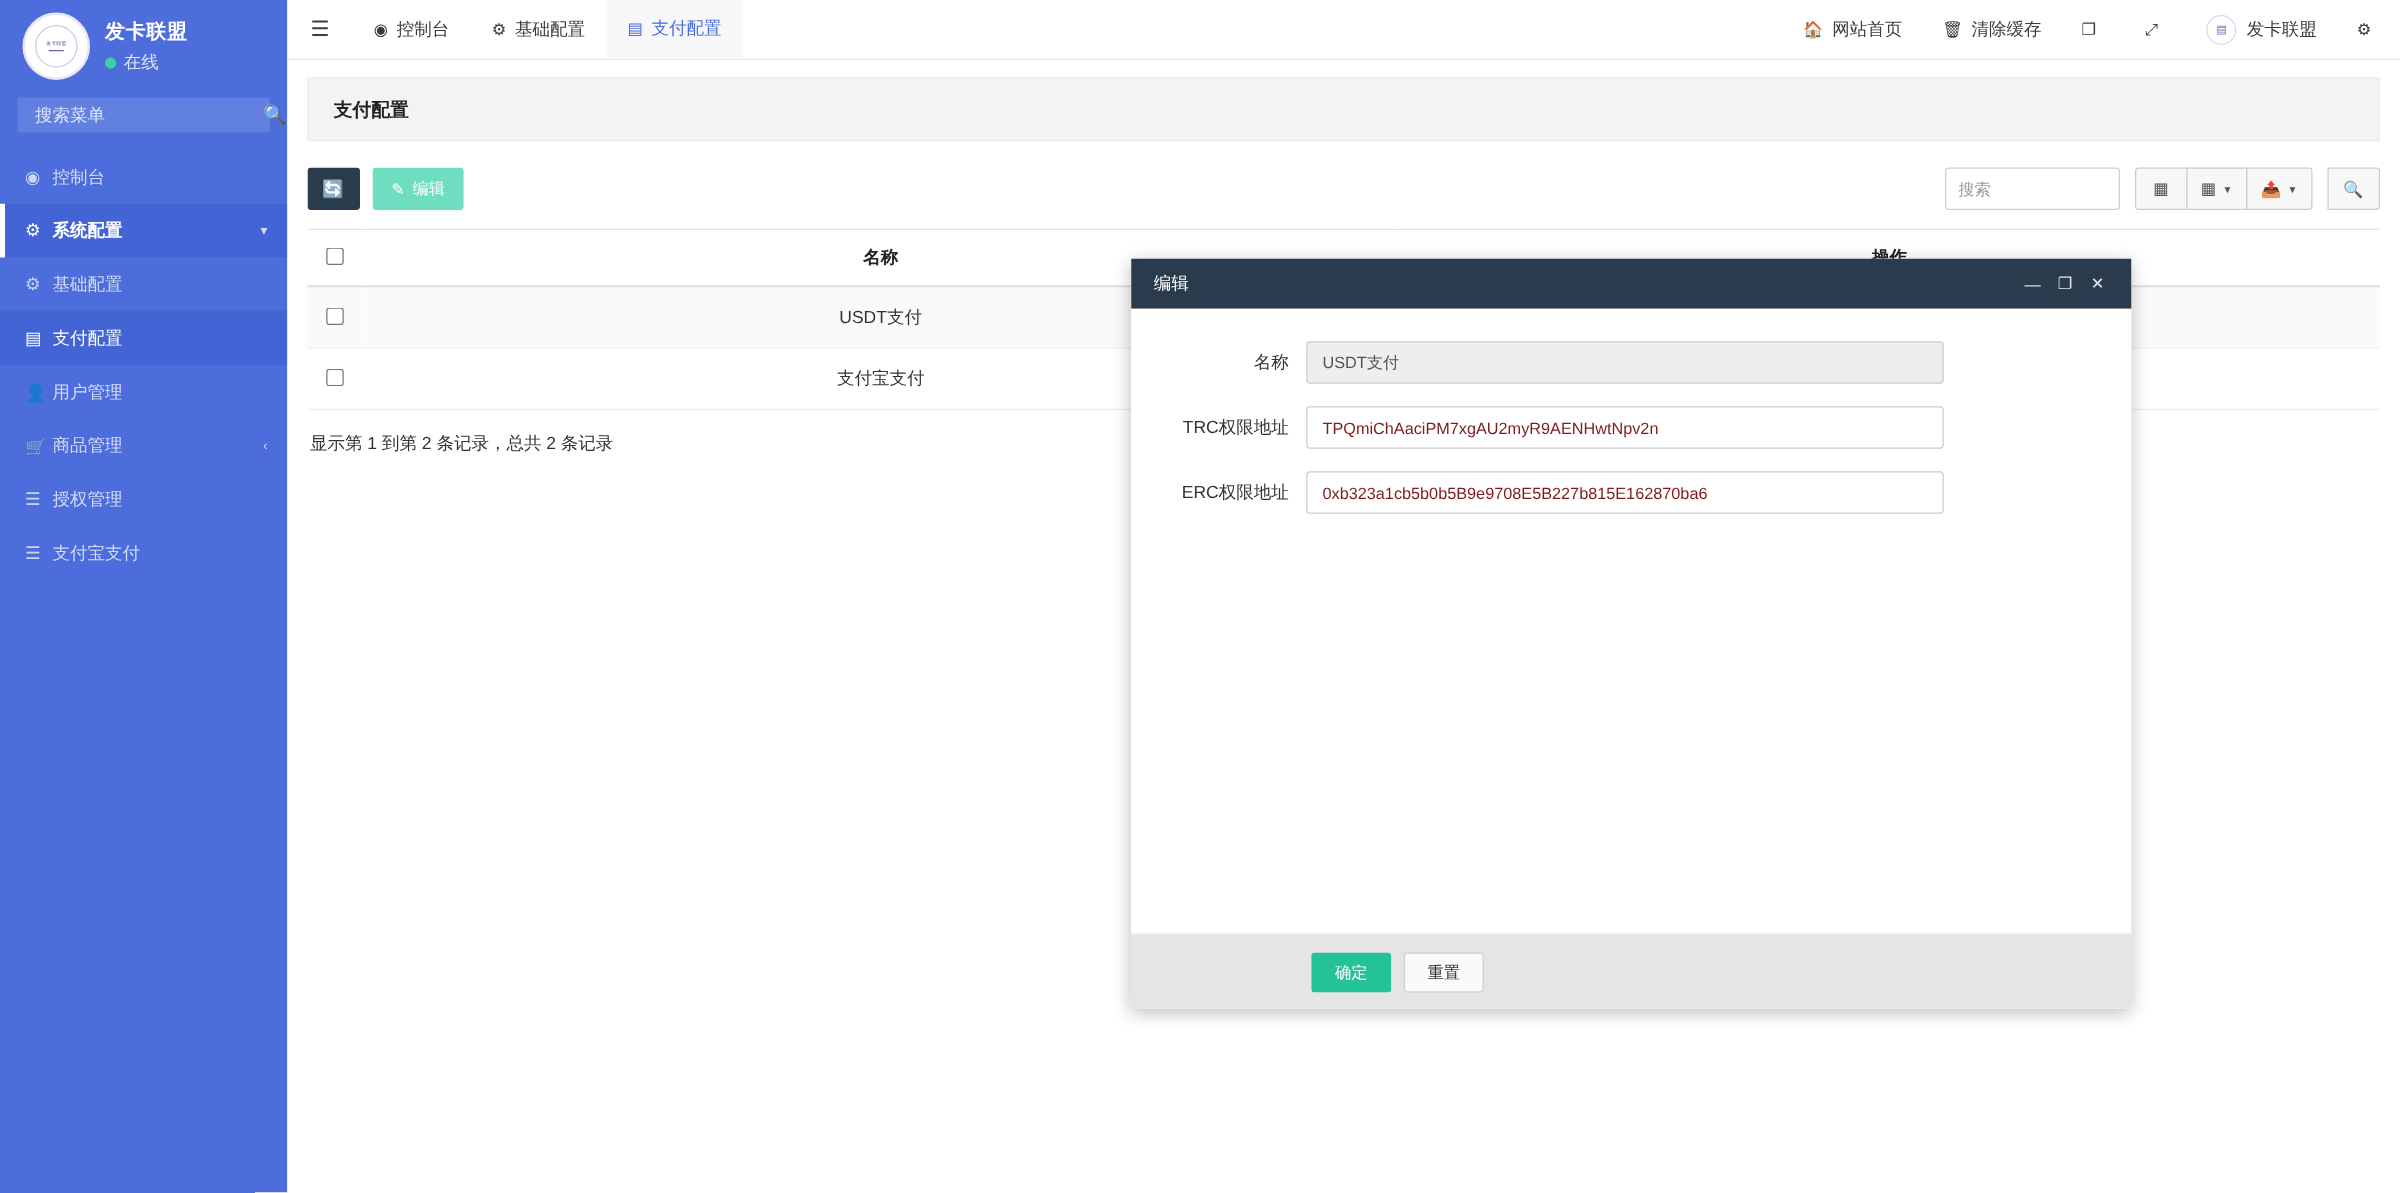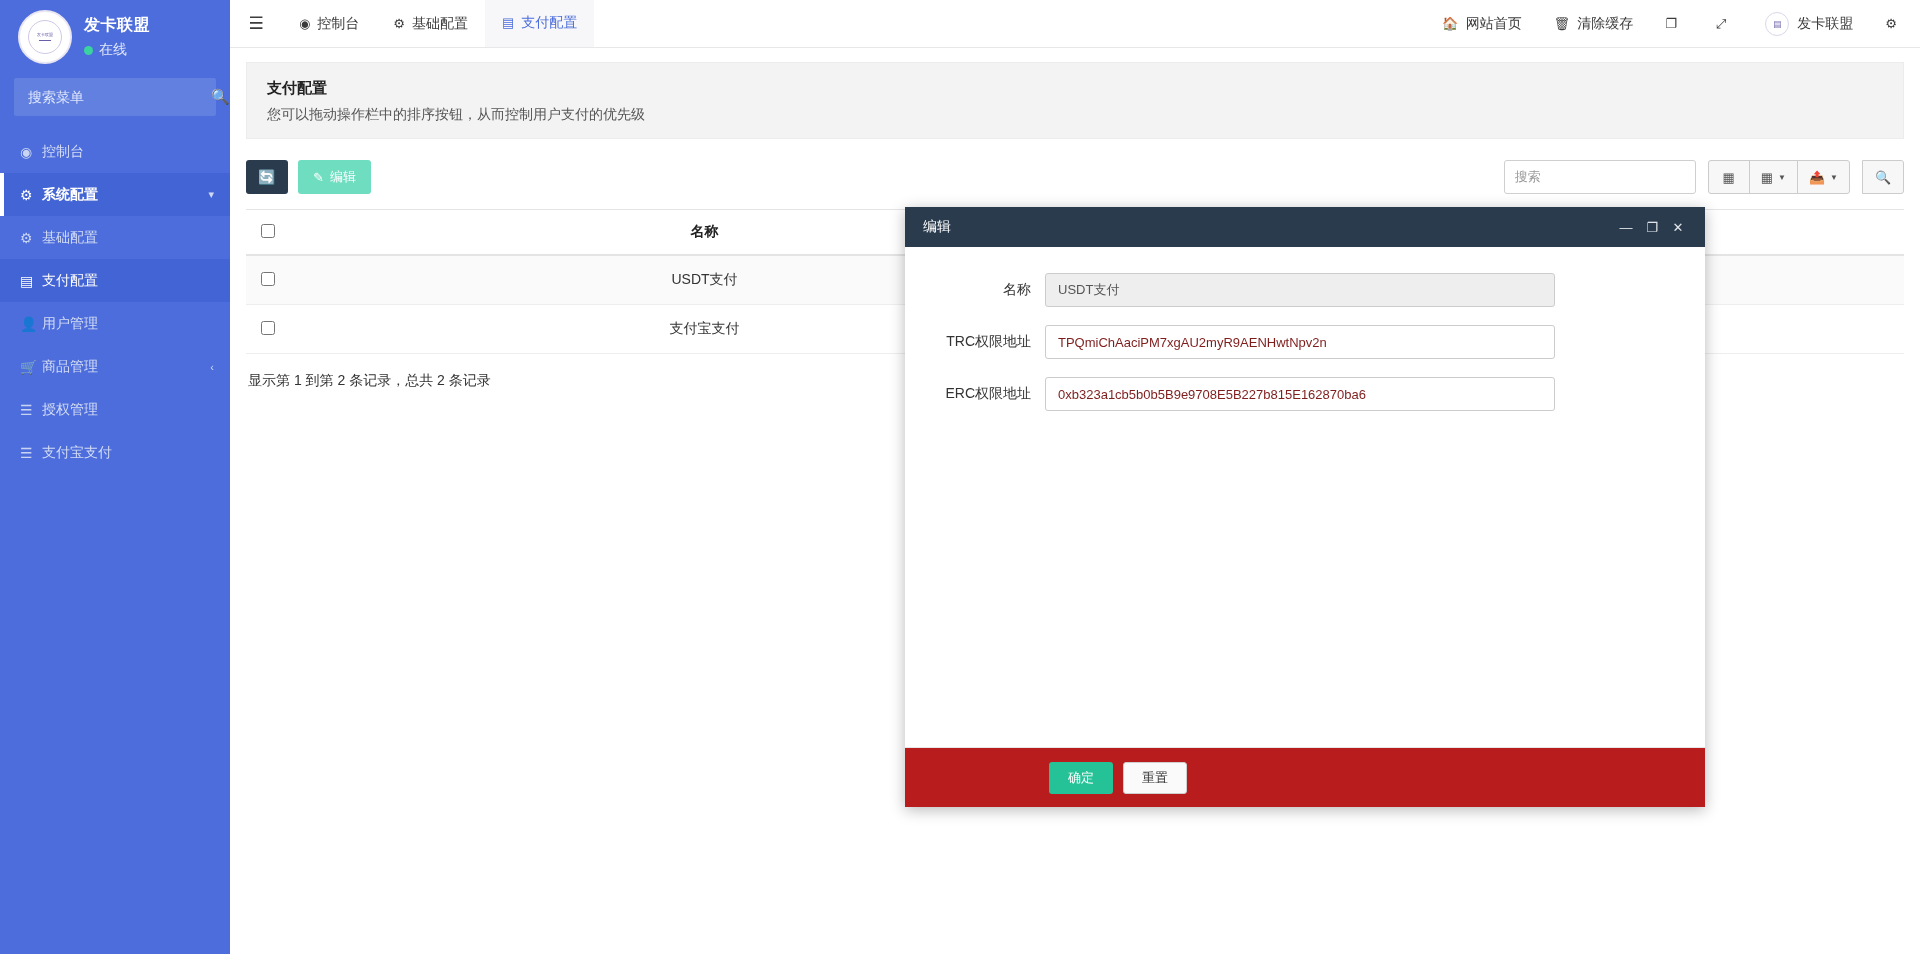--- a/index.html
+++ b/index.html
@@ -44,21 +44,21 @@
   }
   .brand-logo .lg-line { display: block; width: 12px; height: 1px; background: #6a5ea8; margin-top: 2px; }
   .brand-text { margin-left: 12px; }
   .brand-name { font-size: 16px; font-weight: bold; color: #ffffff; letter-spacing: .5px; }
   .brand-status { font-size: 14px; color: #e0e6f8; margin-top: 5px; display: flex; align-items: center; }
   .dot { width: 9px; height: 9px; border-radius: 50%; background: #3ad29f; display:inline-block; margin-right: 6px; }
 
   .menu-search {
     margin: 6px 14px 14px 14px;
     background: #6180e0;
-    height: 38px;
+    height: 28px;
     display: flex; align-items: center;
     padding: 0 12px;
     border-radius: 2px;
   }
   .menu-search input {
     flex: 1; background: transparent; border: none; outline: none;
     color: #ffffff; font-size: 14px;
     font-family: "Liberation Sans", sans-serif;
   }
   .menu-search input::placeholder { color: #dfe6fb; }
@@ -151,23 +151,23 @@
     border: 1px solid transparent; cursor: pointer; white-space: nowrap;
     font-family: "Liberation Sans", sans-serif;
   }
   .btn-dark { background: #2b3b4e; color: #ffffff; min-width: 42px; padding: 0 11px; }
   .btn-teal { background: #6fddc0; color: #ffffff; margin-left: 10px; }
   .btn-teal .bico { margin-right: 6px; }
   .btn-dark .bico { font-size: 14px; }
 
   .toolbar-right { margin-left: auto; display: flex; align-items: center; }
   .search-box {
-    width: 192px; height: 34px; border: 1px solid #cfcfcf; border-radius: 3px;
+    width: 140px; height: 34px; border: 1px solid #cfcfcf; border-radius: 3px;
     padding: 0 10px; font-size: 13px; color: #333; outline: none; background: #fff;
-    font-family: Liberation Mono, monospace;
+    font-family: Liberation Sans, sans-serif;
   }
   .search-box::placeholder { color: #999; }
   .btngroup { display: flex; margin-left: 12px; }
   .gbtn {
     height: 34px; min-width: 42px; padding: 0 11px;
     background: #f7f7f7; border: 1px solid #ccc; margin-left: -1px;
     display: flex; align-items: center; justify-content: center;
     font-size: 13px; color: #555; cursor: pointer;
   }
   .gbtn:first-child { margin-left: 0; border-radius: 3px 0 0 3px; }
@@ -231,21 +231,21 @@
   .frm-ctrl {
     flex: 1; max-width: 510px;
     height: 34px; border: 1px solid #ccc; border-radius: 3px;
     padding: 0 12px; font-size: 13px; color: #7f1d1d; outline: none;
     background: #ffffff;
     font-family: "Liberation Sans", sans-serif;
   }
   .frm-ctrl[readonly], .frm-ctrl.disabled { background: #eeeeee; color: #555; }
   .modal-foot {
     height: 60px; min-height: 60px;
-    background: #b91c1c; border-top: 1px solid #e6e6e6;
+    background: #e5e5e5; border-top: 1px solid #e6e6e6;
     display: flex; align-items: center; padding-left: 144px;
   }
   .fbtn {
     height: 32px; padding: 0 18px; font-size: 13px; border-radius: 3px;
     display: inline-flex; align-items: center; justify-content: center;
     cursor: pointer; border: 1px solid transparent;
     font-family: "Liberation Sans", sans-serif;
   }
   .fb-primary { background: #24c296; color: #fff; }
   .fb-default { background: #fafafa; color: #333; border-color: #cfcfcf; margin-left: 10px; }
@@ -355,21 +355,20 @@
           <div class="topright-item">
             <span class="tico">⚙</span>
           </div>
         </div>
     </div>
 
     <div class="page">
 
       <div class="page-head">
         <div class="page-title">支付配置</div>
-        <div class="page-sub">您可以拖动操作栏中的排序按钮，从而控制用户支付的优先级</div>
       </div>
 
       <div class="panel">
 
         <div class="toolbar">
           <div class="btn btn-dark">
             <span class="bico">🔄</span>
           </div>
           <div class="btn btn-teal">
             <span class="bico">✎</span>

